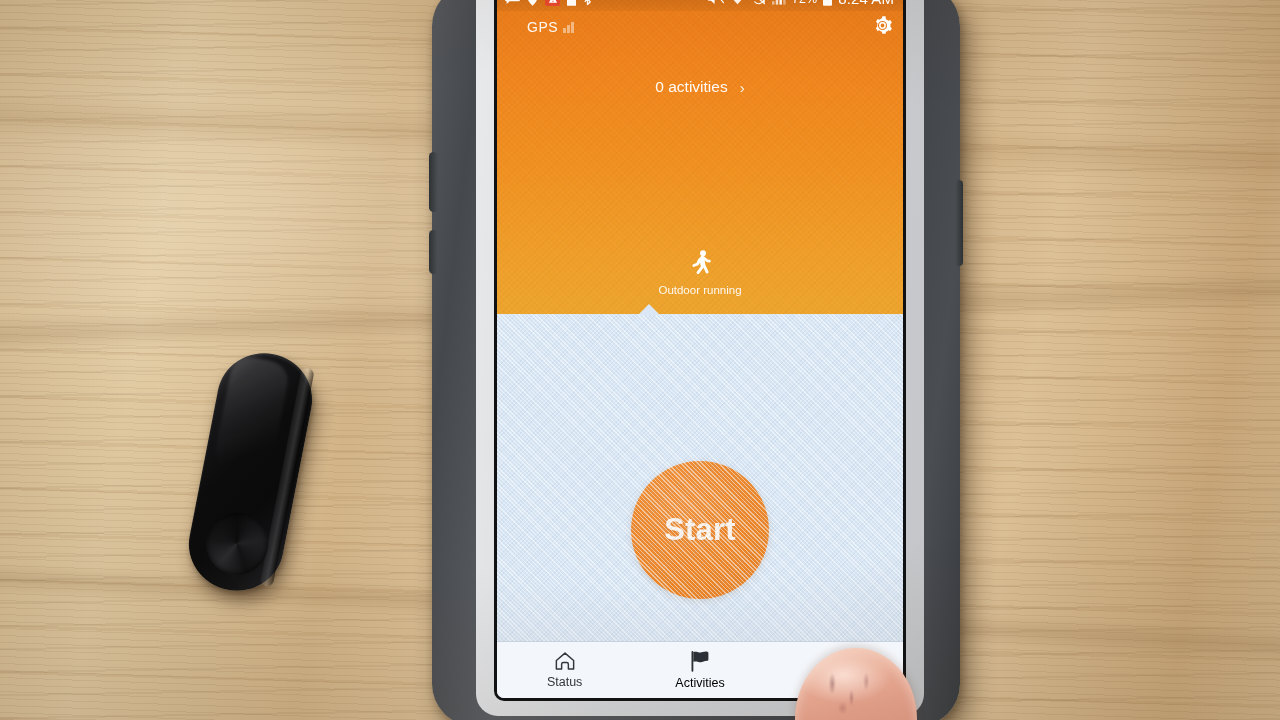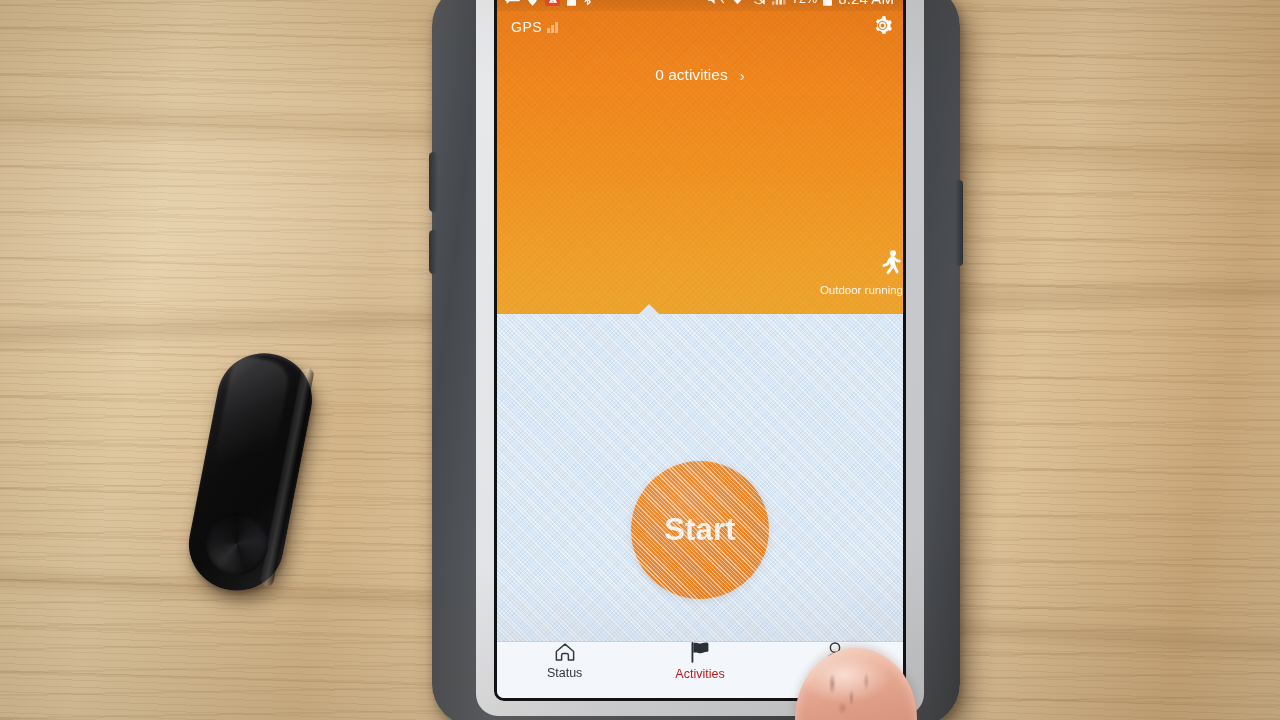--- a/index.html
+++ b/index.html
@@ -173,21 +173,21 @@
     background:#e2472c; display:flex; align-items:center; justify-content:center;
   }
   .sb-batt-txt { font-size:12.5px; letter-spacing:.1px; }
   .sb-clock { font-size:15px; letter-spacing:.1px; }
 
   
   .gpsrow {
     position:relative; z-index:3;
     height:32px;
     display:flex; align-items:center;
-    padding:0 11px 0 14px;
+    padding:0 11px 0 30px;
     justify-content:space-between;
   }
   .gps-label {
     color:rgba(255,255,255,.95);
     font-size:14px; letter-spacing:.5px;
   }
   .gps-bars { display:flex; align-items:flex-end; gap:1.5px; margin-left:5px; }
   .gps-bars i {
     display:block; width:2.5px; background:rgba(255,255,255,.45);
   }
@@ -210,36 +210,36 @@
     font-weight:300;
     letter-spacing:-1px;
     text-shadow:0 1px 5px rgba(160,70,0,.22);
   }
   .dist-unit {
     color:rgba(255,255,255,.93);
     font-size:19px; font-weight:400;
     padding-bottom:9px;
   }
   .activities-link {
-    margin-top:9px;
+    margin-top:21px;
     display:inline-flex; align-items:center; gap:12px;
     color:rgba(255,255,255,.96);
     font-size:15.5px;
     cursor:pointer;
   }
   .chev { font-size:15px; font-weight:300; opacity:.95; }
 
   
   .acts {
     position:absolute; left:0; right:0; bottom:18px; z-index:3;
     display:flex;
   }
   .act {
     flex:1;
-    display:flex; flex-direction:column; align-items:flex-end; gap:7px;
+    display:flex; flex-direction:column; align-items:center; gap:7px;
     cursor:pointer;
   }
   .act .lbl {
     color:rgba(255,255,255,.93);
     font-size:11.5px;
     white-space:nowrap;
   }
   .act.is-selected .lbl { color:#fff; }
 
   
@@ -287,28 +287,28 @@
   .tabbar {
     position:absolute; left:0; right:0; bottom:0;
     height:57px;
     background:#f3f6fa;
     border-top:1px solid #c8d2de;
     display:flex;
     z-index:5;
   }
   .tab {
     flex:1;
-    display:flex; flex-direction:column; align-items:center; 
+    display:flex; flex-direction:column; align-items:center; justify-content:center;
     gap:4px;
     cursor:pointer;
   }
   .tab .tlbl {
     font-size:12.5px; color:#33363a;
   }
-  .tab.is-active .tlbl { color:#b91c1c; }
+  .tab.is-active .tlbl { color:#000000; }
 
   
   #finger {
     position:absolute;
     left:795px; top:648px;
     width:122px; height:104px;
     border-radius:62px 62px 20px 20px / 72px 72px 16px 16px;
     background:
       radial-gradient(ellipse 58% 40% at 40% 26%, rgba(255,238,230,.75), rgba(255,255,255,0) 68%),
       linear-gradient(168deg, #f0bda8 0%, #e8ab94 28%, #dd9b85 58%, #cf8a74 100%);

